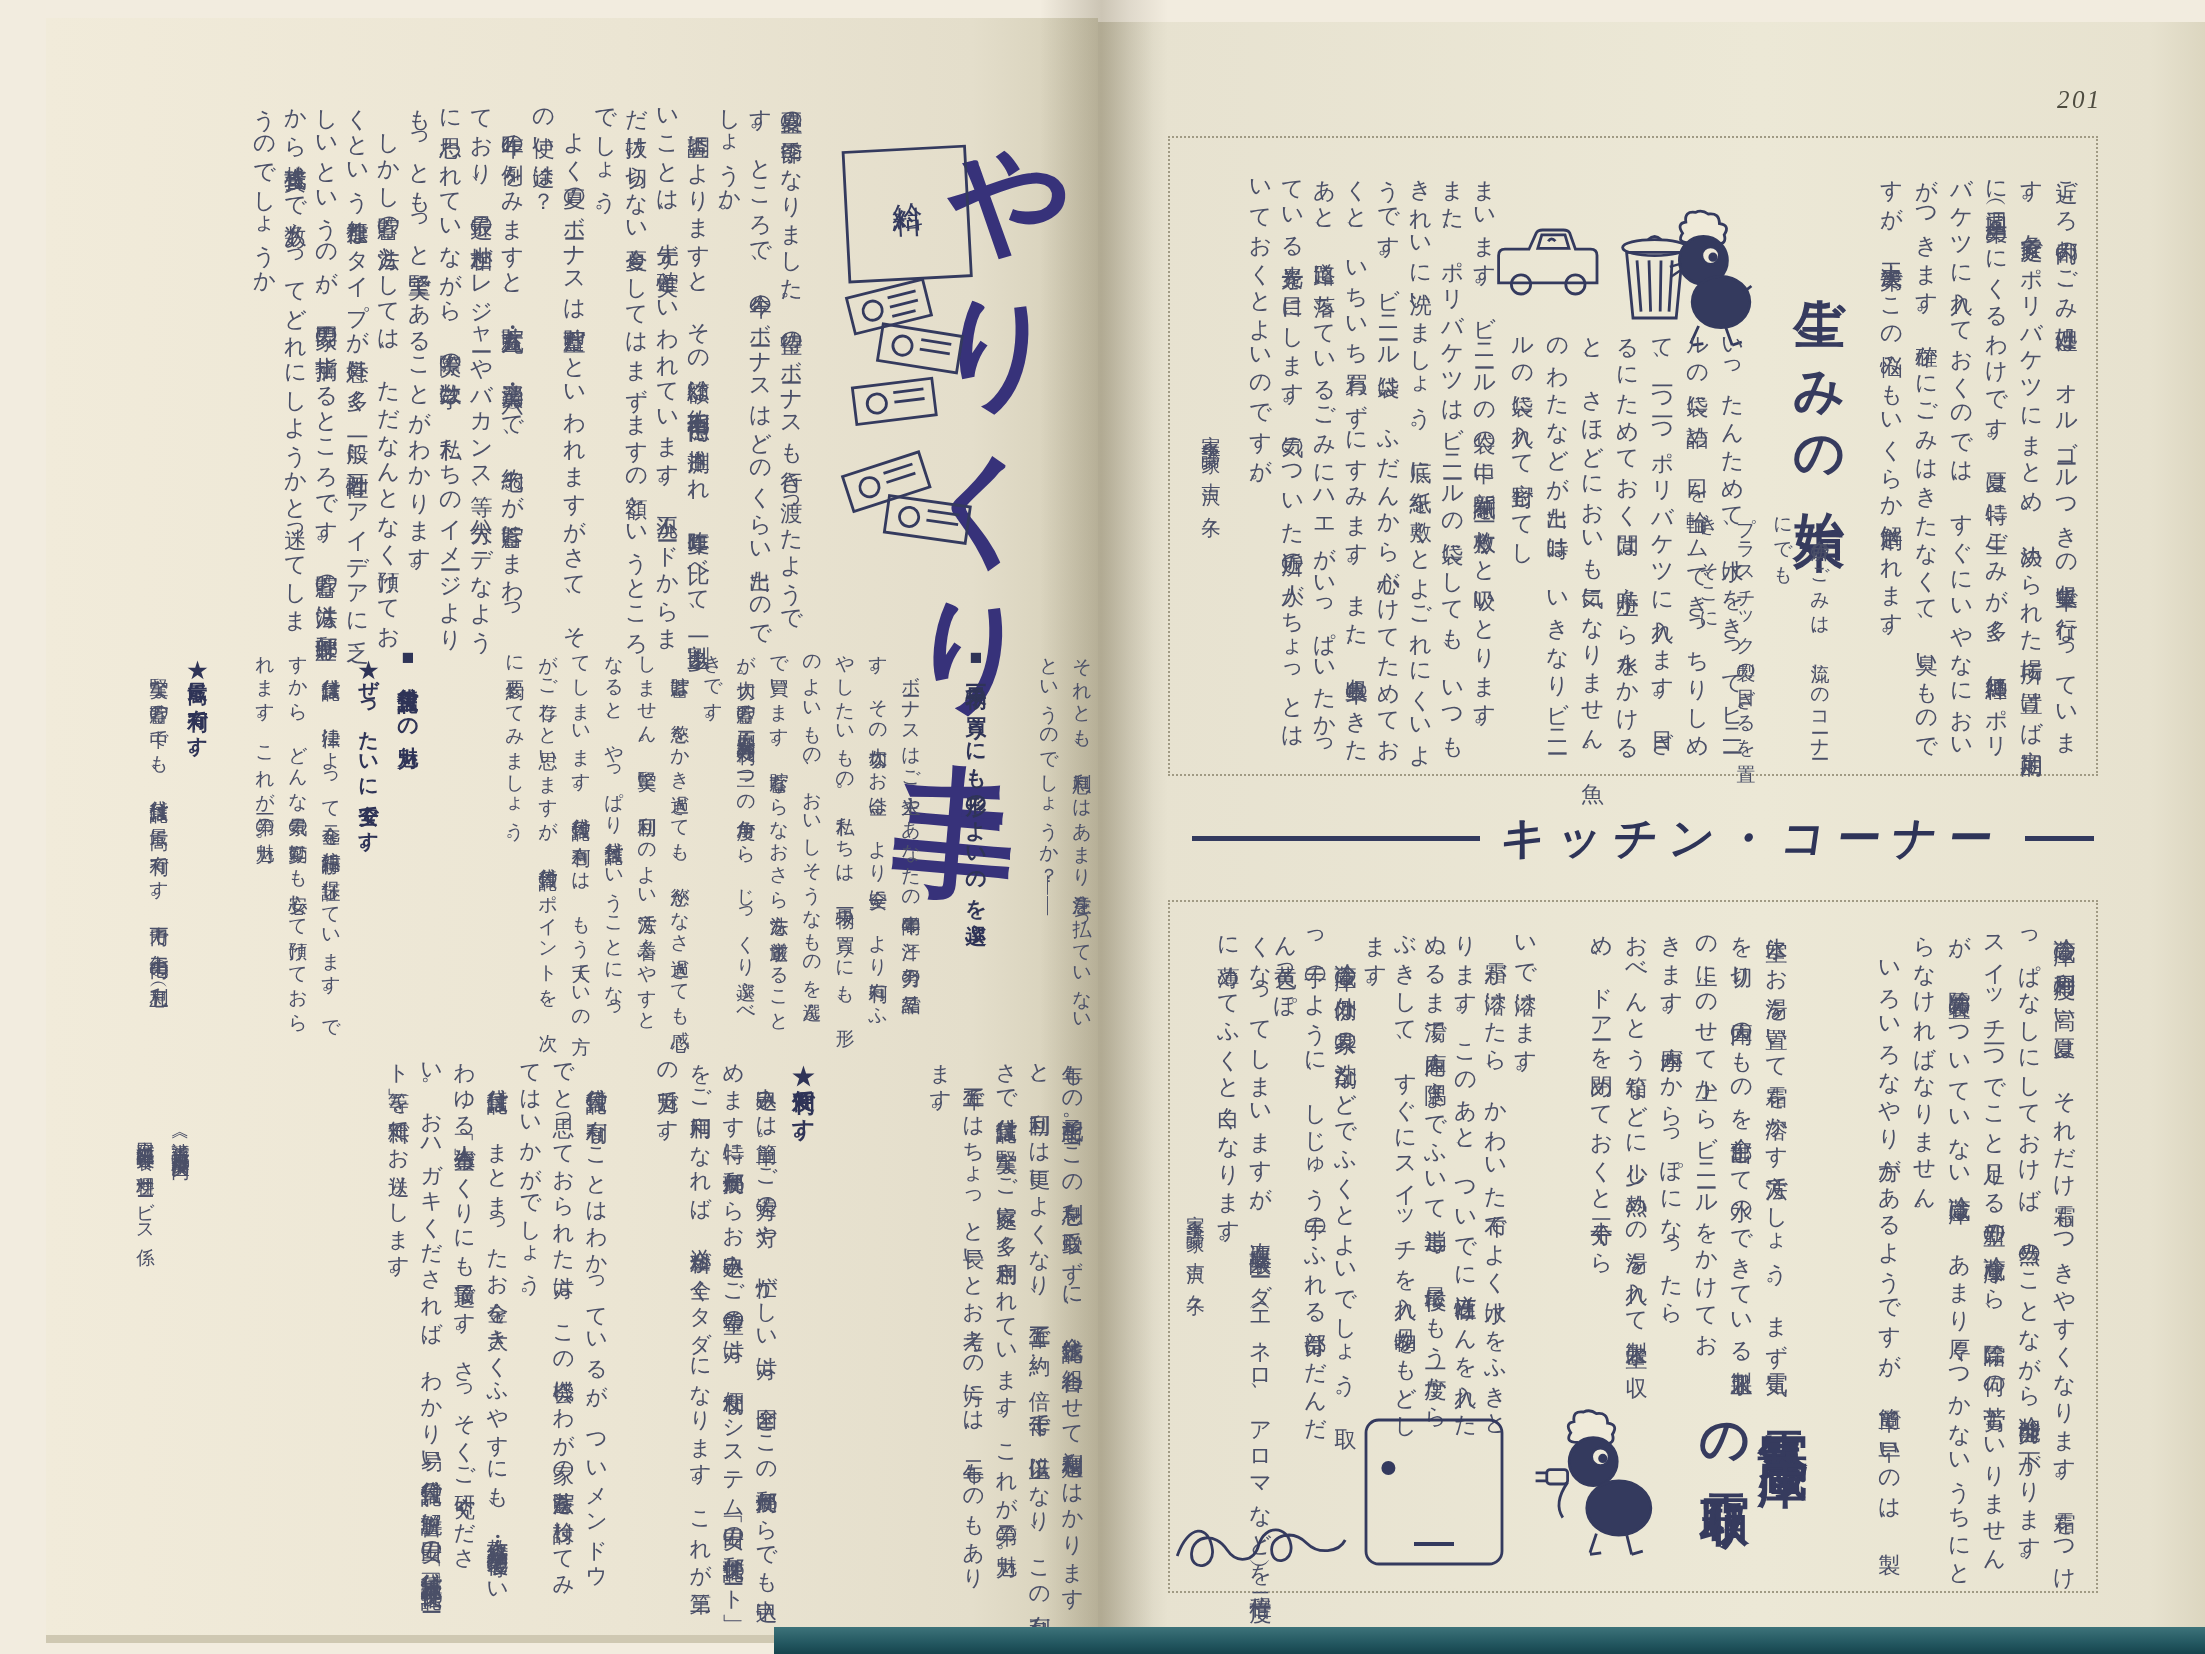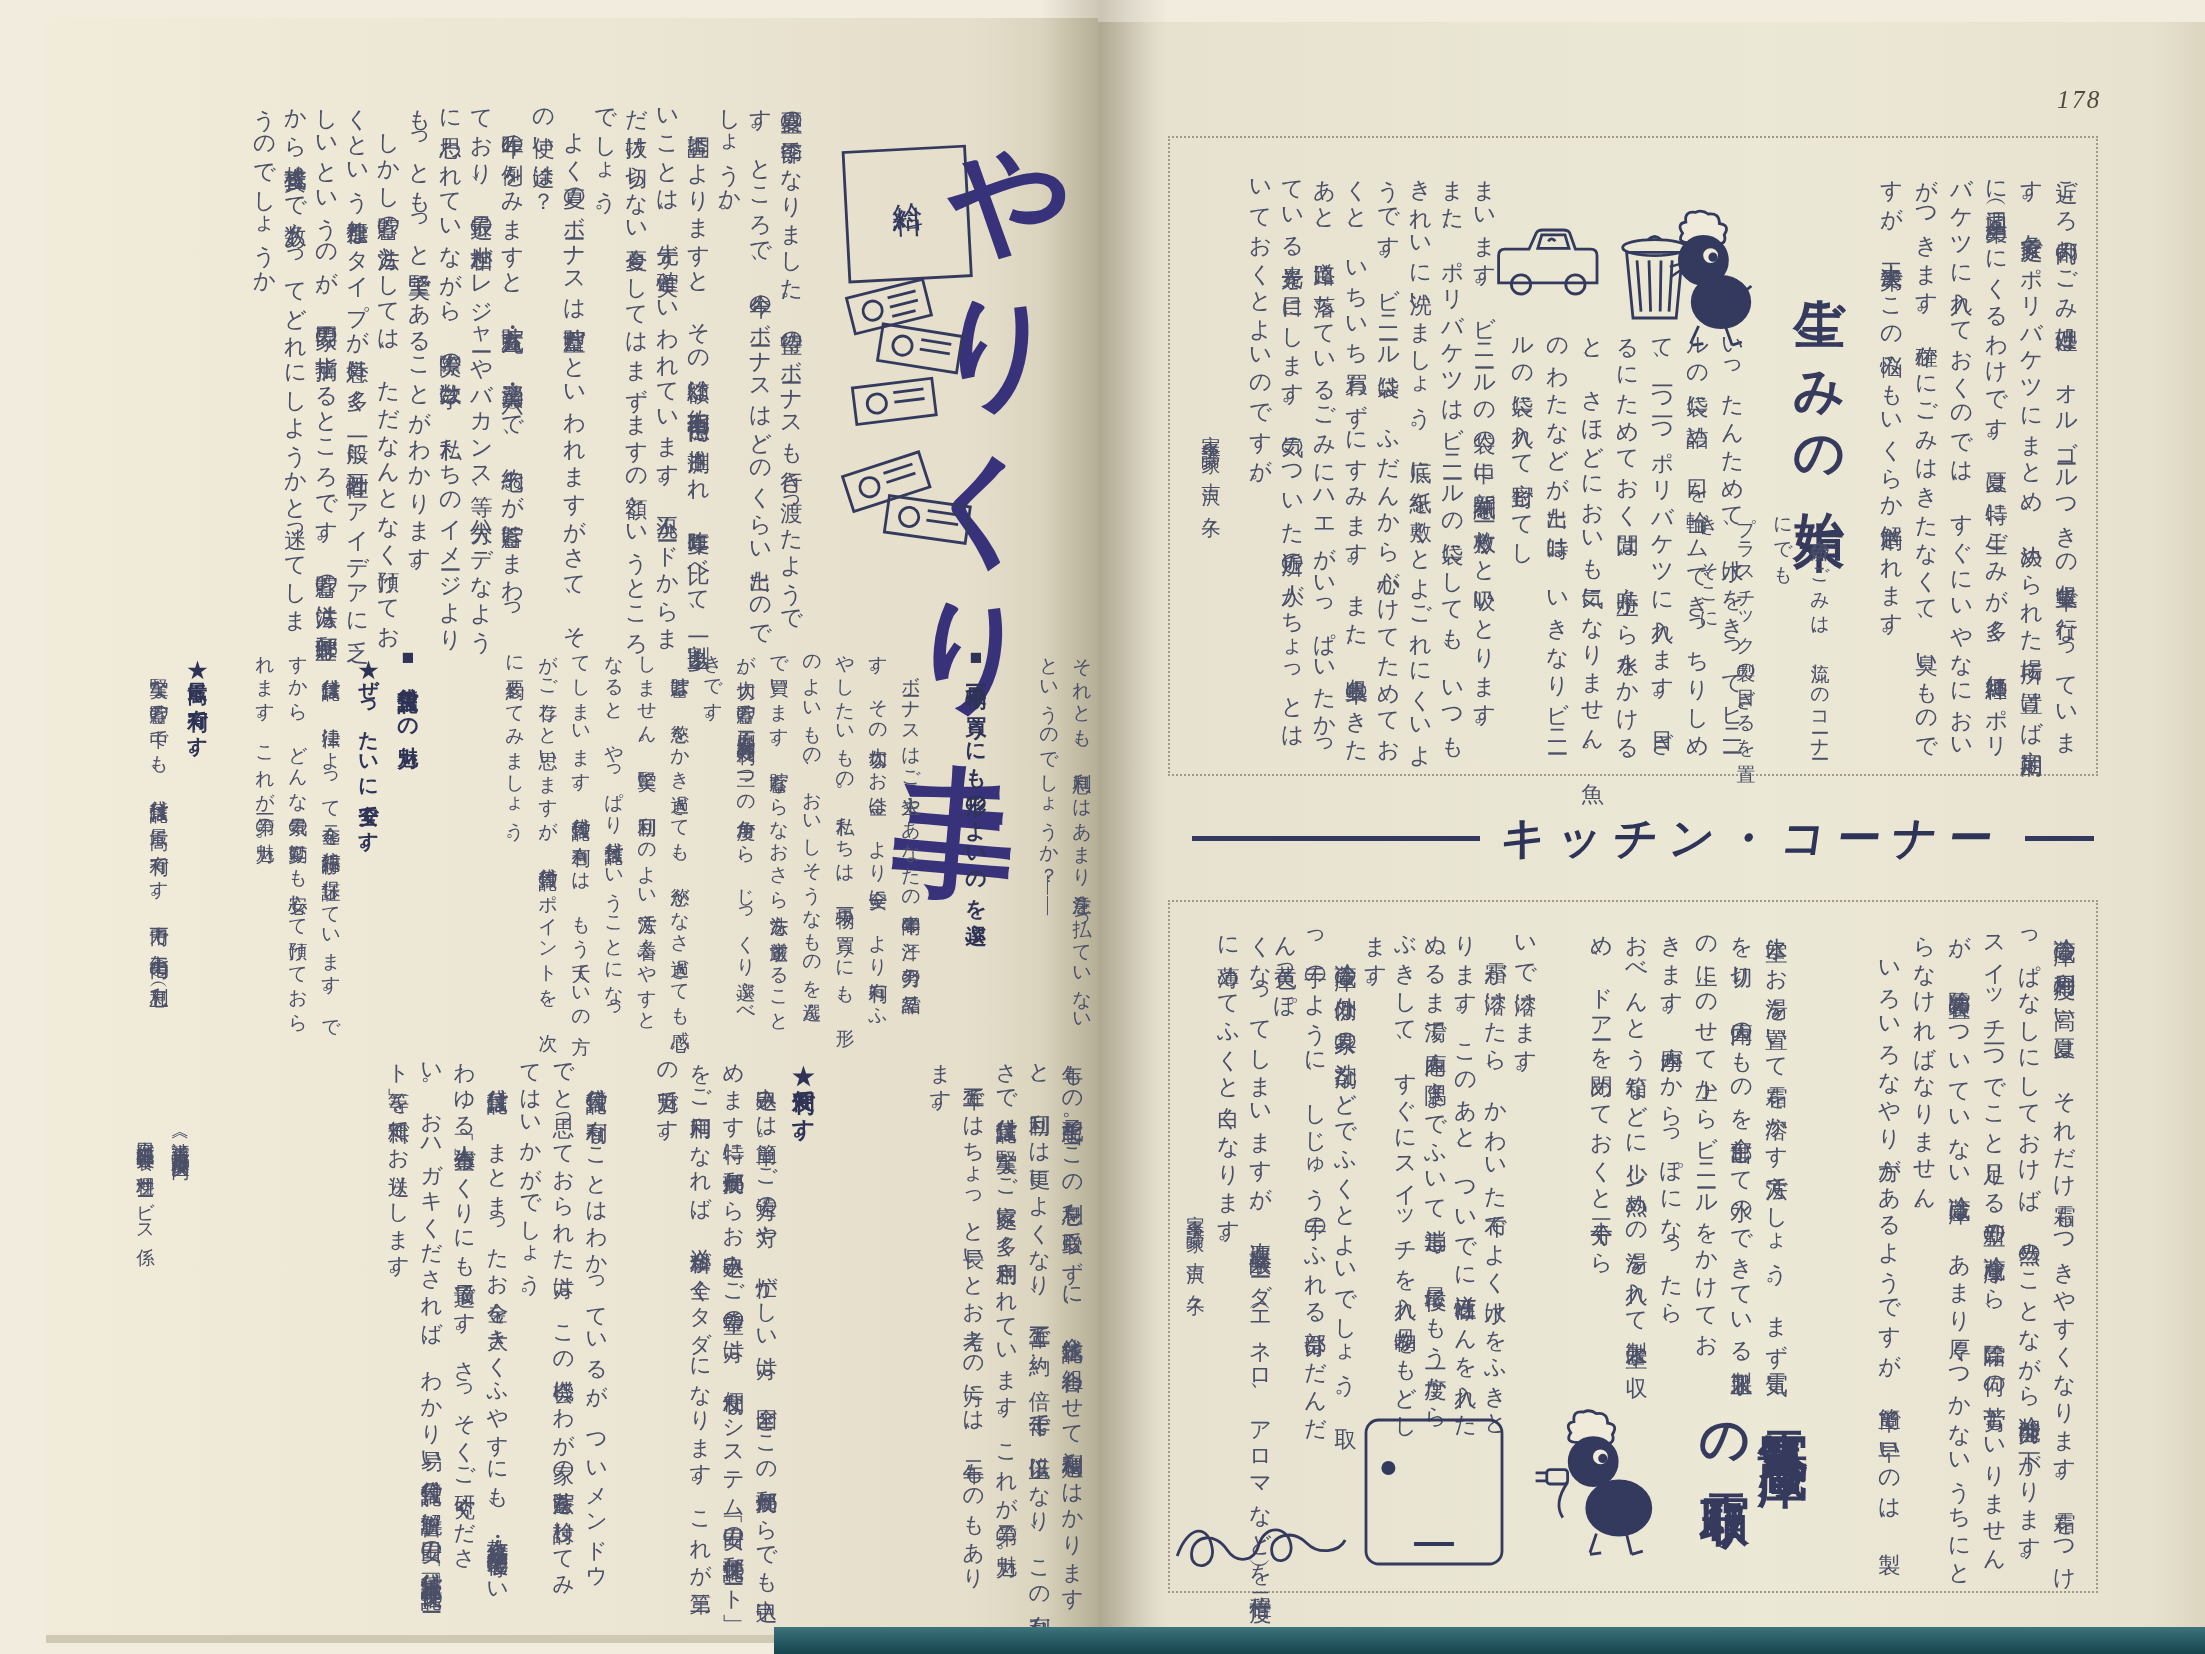--- a/index.html
+++ b/index.html
@@ -40,21 +40,21 @@
 </style>
 </head>
 <body>
 
 <div class="photo">
 
   <div class="page page-left"></div>
   <div class="page page-right"></div>
   <div class="gutter"></div>
 
-  <div class="pagenum">178</div>
+  <div class="pagenum">201</div>
 
   <div class="dotted-box" style="left:1168px;top:136px;width:926px;height:636px;"></div>
 
   <div class="v br" style="left:1804px;top:164px;width:280px;height:598px;">近ごろ都内のごみ処理は、オルゴールつきの収集車で行なっています。各家庭でポリバケツにまとめ、決められた場所に置けば定期的に（週二回）集めにくるわけです。夏は特に生ごみが多く、無神経にポリバケツに入れておくのでは、すぐにいやなにおいがつきます。確かにごみはきたなくて、臭いものですが、工夫次第でこの悩みもいくらか解消されます。</div>
 
   <div class="v g-title" style="left:1742px;top:258px;width:102px;height:240px;">生ごみの始末</div>
 
   <div class="v br" style="left:1756px;top:504px;width:83px;height:264px;font-size:19px;line-height:37px;">　台所のごみは、流しのコーナーにでも
 プラスチック製の目ざるを置き、そこに</div>
 

